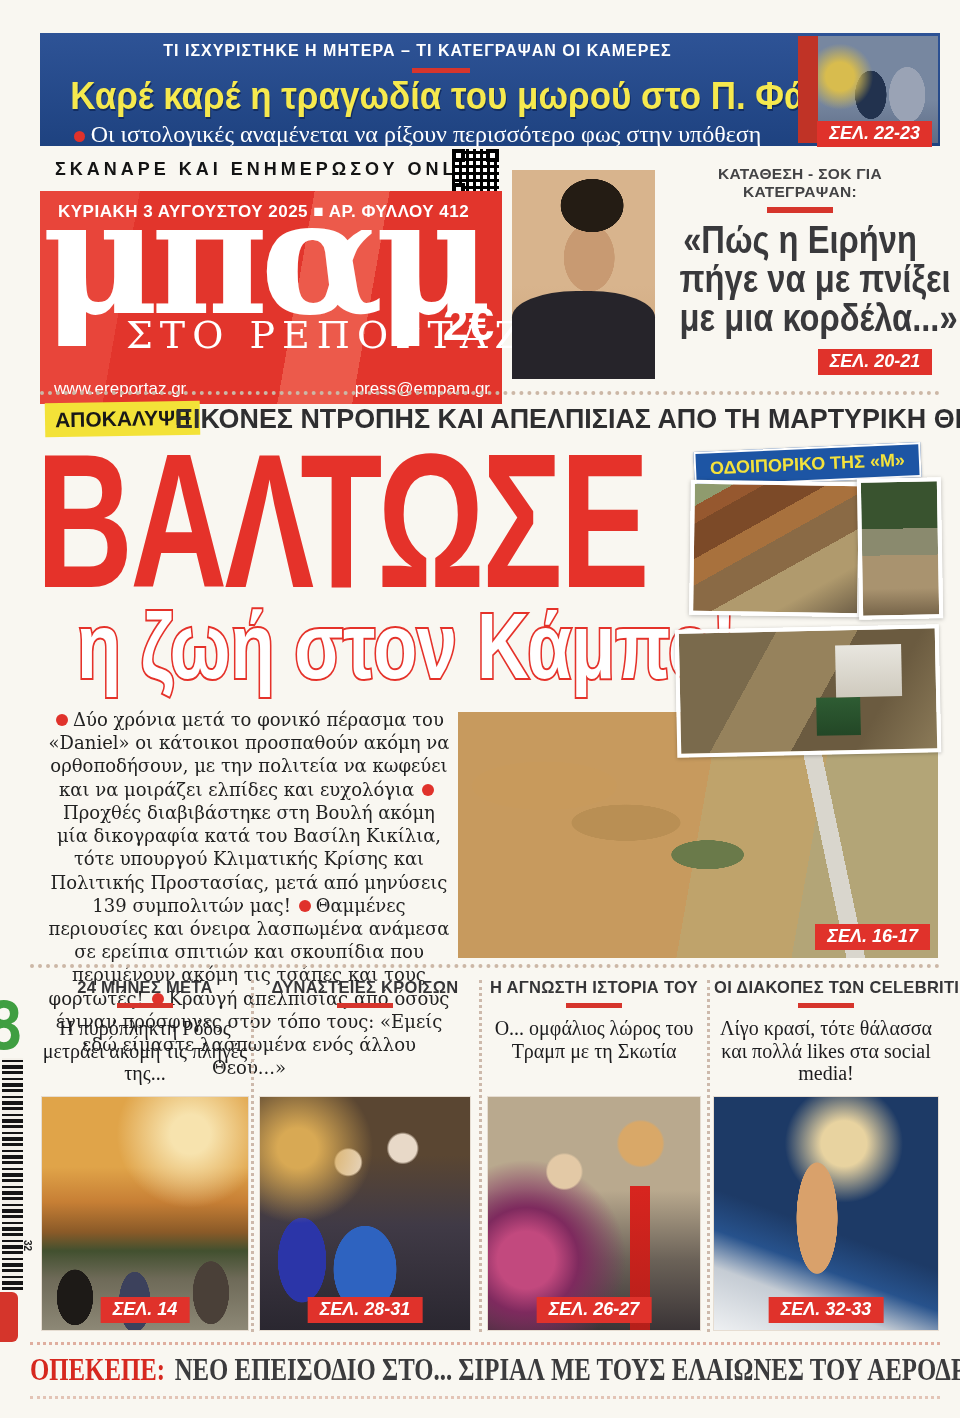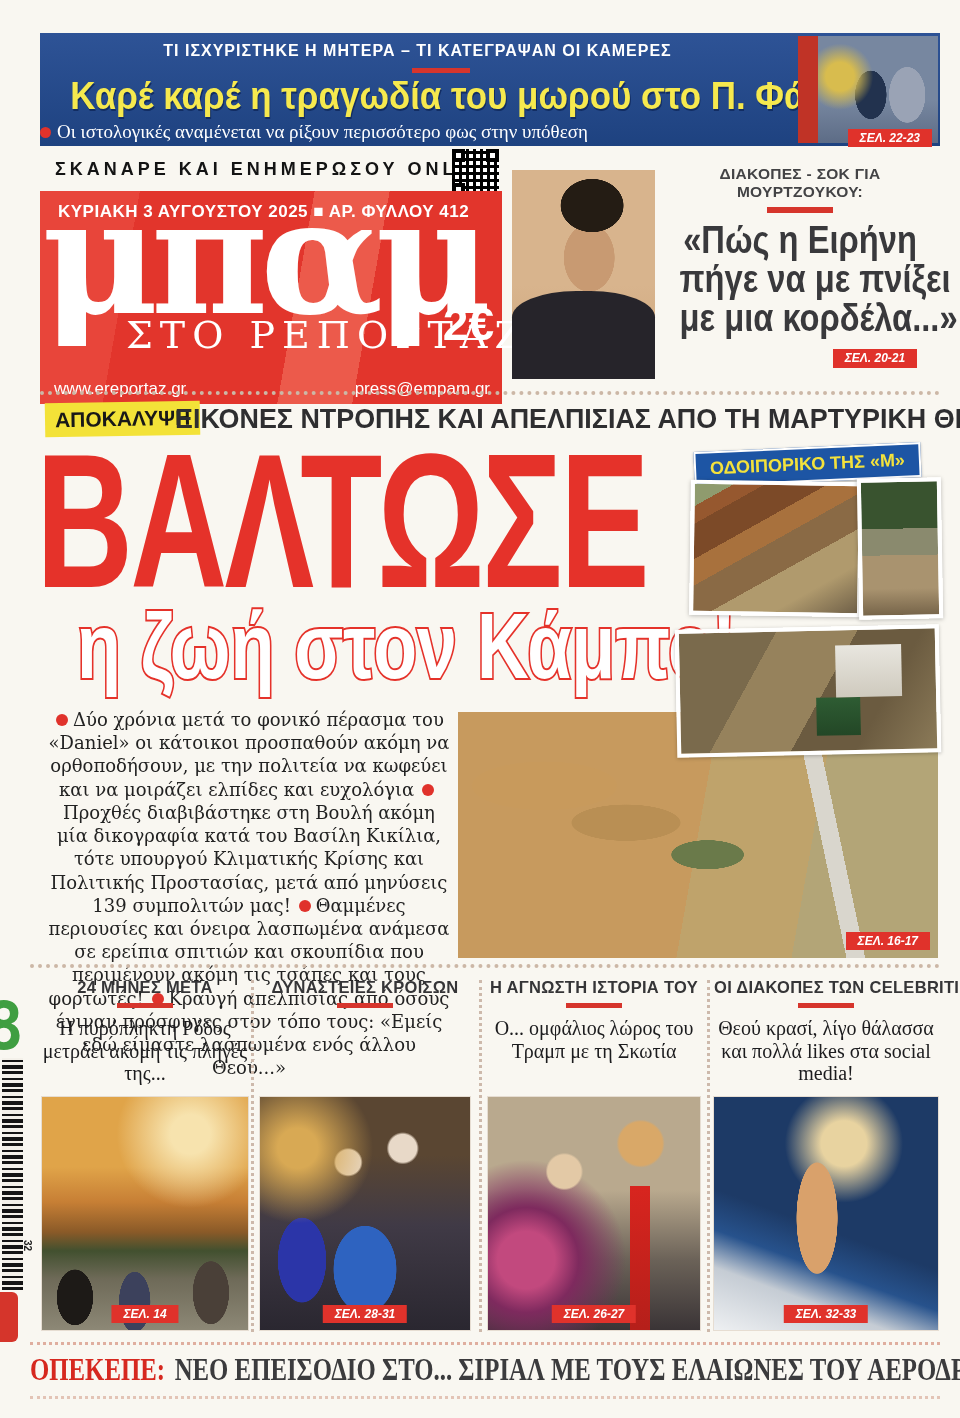--- a/index.html
+++ b/index.html
@@ -13,29 +13,29 @@
      background:repeating-linear-gradient(0deg,#151515 0 3px,#f4f1ea 3px 5px,#151515 5px 9px,#f4f1ea 9px 12px,#151515 12px 14px,#f4f1ea 14px 18px);}
   .spine-num{left:22px;top:1240px;font:700 10px "Liberation Sans",sans-serif;color:#222;writing-mode:vertical-rl;}
   .spine-red{left:-14px;top:1292px;width:32px;height:50px;background:#d5352b;border-radius:6px;}
 
   
   .top-banner{left:40px;top:33px;width:900px;height:113px;background:linear-gradient(180deg,#2e5396,#1e4280);}
   .banner-kicker{left:0;top:9px;width:755px;text-align:center;color:#fff;font-weight:700;font-size:16px;letter-spacing:1px;}
   .banner-redbar{left:372px;top:35px;width:58px;height:5px;background:#d6352c;}
   .banner-headline{left:0;top:42px;width:755px;text-align:center;color:#f6e94e;font-weight:700;font-size:38px;
       transform:scaleX(.92);transform-origin:center;white-space:nowrap;text-shadow:1px 2px 0 #122d63;}
-  .banner-subline{left:0;top:88px;width:755px;color:#fff;font-family:"Liberation Serif",serif;font-size:19px;}
+  .banner-subline{left:0;top:88px;width:755px;text-align:center;color:#fff;font-family:"Liberation Serif",serif;font-size:24px;}
   .dot{display:inline-block;width:11px;height:11px;border-radius:50%;background:#e0322b;margin:0 6px 0 0;vertical-align:baseline;}
   .banner-photo{right:2px;top:3px;width:140px;height:107px;
      background:linear-gradient(90deg,#c03326 0 14%,rgba(0,0,0,0) 14%),
         radial-gradient(circle at 30% 38%,#d8bc4e 0 12%,rgba(0,0,0,0) 28%),
         radial-gradient(ellipse 26px 40px at 52% 55%,#22324e 0 60%,rgba(0,0,0,0) 61%),
         radial-gradient(ellipse 30px 46px at 78% 55%,#9aa3b5 0 60%,rgba(0,0,0,0) 61%),
         linear-gradient(180deg,#7787a0 0 60%,#5d6c86 100%);}
-  .page-label{background:#e0322b;color:#fff;font-weight:700;font-style:italic;font-size:12px;
+  .page-label{background:#e0322b;color:#fff;font-weight:700;font-style:italic;font-size:18px;
       padding:2px 12px;white-space:nowrap;line-height:1.2;}
   .banner-pagelabel{right:6px;bottom:-4px;}
 
   
   .scan-line{left:55px;top:159px;font-weight:700;font-size:18px;color:#141414;letter-spacing:4px;white-space:nowrap;}
   .qr{left:452px;top:149px;width:47px;height:47px;background:
       linear-gradient(#000,#000) 0 0/13px 13px no-repeat,
       linear-gradient(#000,#000) 100% 0/13px 13px no-repeat,
       linear-gradient(#000,#000) 0 100%/13px 13px no-repeat,
       repeating-linear-gradient(90deg,#000 0 3px,rgba(0,0,0,0) 3px 7px),
@@ -172,21 +172,21 @@
     <div class="abs logo">μπαμ</div>
     <div class="abs logo-sub">ΣΤΟ ΡΕΠΟΡΤΑΖ</div>
     <div class="abs price">2€</div>
     <div class="abs mh-site">www.ereportaz.gr</div>
     <div class="abs mh-email">press@empam.gr</div>
   </div>
 
   <div class="abs boy-photo"></div>
 
   <div class="abs lead">
-    <div class="lead-kicker">ΔΙΑΚΟΠΕΣ - ΣΟΚ ΓΙΑ ΜΟΥΡΤΖΟΥΚΟΥ:</div>
+    <div class="lead-kicker">ΚΑΤΑΘΕΣΗ - ΣΟΚ ΓΙΑ ΚΑΤΕΓΡΑΨΑΝ:</div>
     <div class="lead-redbar"></div>
     <div class="lead-headline">«Πώς η Ειρήνη</div>
     <div class="lead-headline">πήγε να με πνίξει</div>
     <div class="lead-headline">με μια κορδέλα...»</div>
     <span class="page-label lead-pagelabel">ΣΕΛ. 20-21</span>
   </div>
 
   <div class="abs sep sep1"></div>
 
   <div class="abs reveal-tag">ΑΠΟΚΑΛΥΨΗ</div>
@@ -238,21 +238,21 @@
     <div class="col-deck">Ο... ομφάλιος λώρος του Τραμπ με τη Σκωτία</div>
     <div class="col-photo ph-trump">
       <span class="page-label abs col-pagelabel">ΣΕΛ. 26-27</span>
     </div>
   </div>
   <div class="abs vsep vsep3"></div>
 
   <div class="abs col col4">
     <div class="col-kicker">ΟΙ ΔΙΑΚΟΠΕΣ ΤΩΝ CELEBRITIES</div>
     <div class="col-redbar"></div>
-    <div class="col-deck">Θεού κρασί, λίγο θάλασσα και πολλά likes στα social media!</div>
+    <div class="col-deck">Λίγο κρασί, τότε θάλασσα και πολλά likes στα social media!</div>
     <div class="col-photo ph-yacht">
       <span class="page-label abs col-pagelabel">ΣΕΛ. 32-33</span>
     </div>
   </div>
 
   <div class="abs sep3"></div>
   <div class="abs bottom-strip">
     <span class="strip-tag">ΟΠΕΚΕΠΕ:</span><span class="strip-headline">ΝΕΟ ΕΠΕΙΣΟΔΙΟ ΣΤΟ... ΣΙΡΙΑΛ ΜΕ ΤΟΥΣ ΕΛΑΙΩΝΕΣ ΤΟΥ ΑΕΡΟΔΡΟΜΙΟΥ ΕΛΕΥΣΙΝΑΣ!</span>
   </div>
   <div class="abs sep4"></div>

